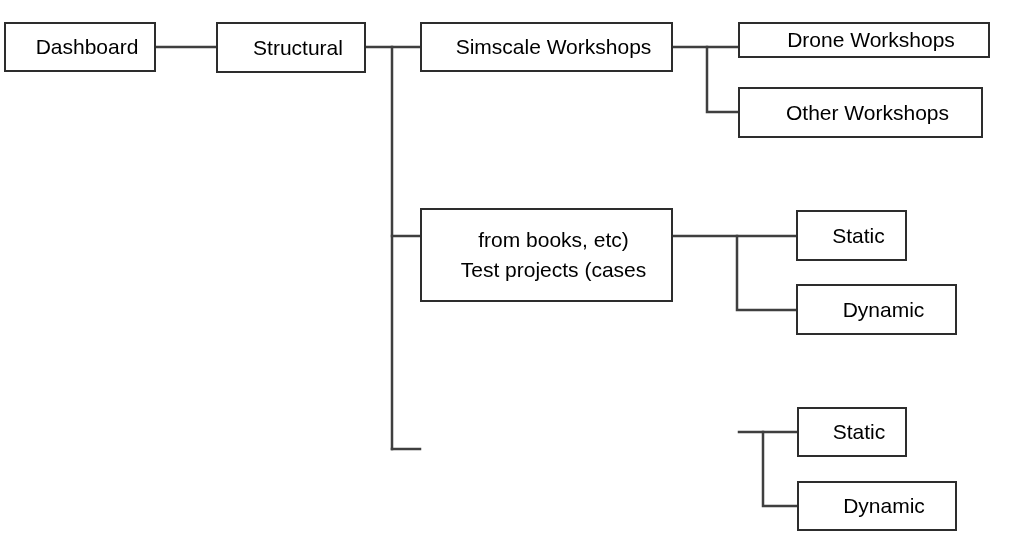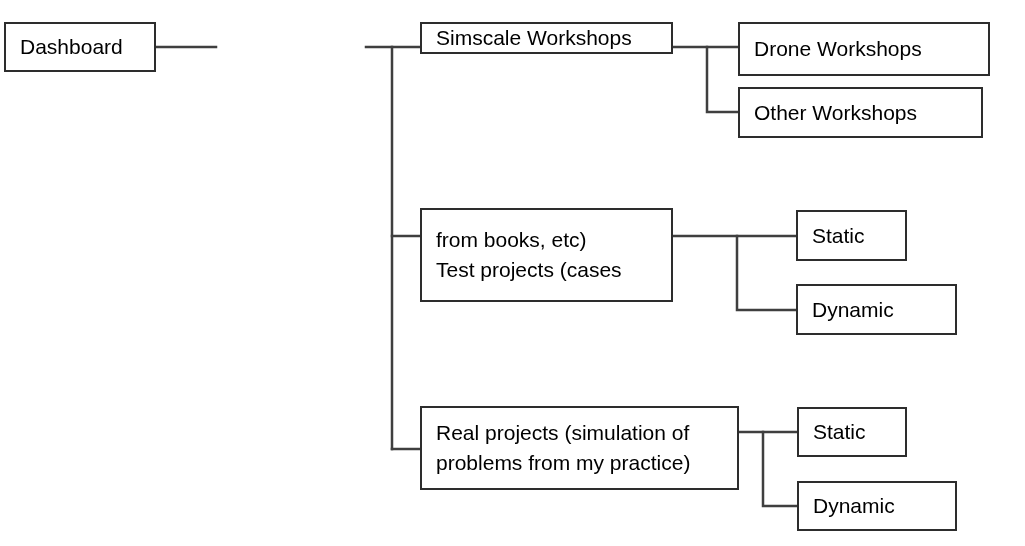--- a/index.html
+++ b/index.html
@@ -30,21 +30,21 @@
     stroke-linecap: square;
   }
   .node {
     position: absolute;
     box-sizing: border-box;
     border: 2px solid #2d2d2d;
     background: #ffffff;
     display: flex;
     flex-direction: column;
     justify-content: center;
-    align-items: flex-start;
+    align-items: center;
     padding-left: 14px;
     font-size: 21px;
     line-height: 30px;
     white-space: nowrap;
   }
   .node .ln {
     display: block;
   }
 </style>
 </head>
@@ -63,50 +63,49 @@
     <path d="M673 236 H796"></path>
     <path d="M737 236 V310 H796"></path>
     <path d="M739 432 H797"></path>
     <path d="M763 432 V506 H797"></path>
   </svg>
 
   <div class="node" style="left:4px; top:22px; width:152px; height:50px">
     <span class="ln">Dashboard</span>
   </div>
 
+  <div class="node" style="left:216px; top:22px; width:150px; height:51px">
+    <span class="ln">Structural</span>
+  </div>
 
-  <div class="node" style="left:420px; top:22px; width:253px; height:32px">
+  <div class="node" style="left:420px; top:22px; width:253px; height:50px">
     <span class="ln">Simscale Workshops</span>
   </div>
 
-  <div class="node" style="left:738px; top:22px; width:252px; height:54px">
+  <div class="node" style="left:738px; top:22px; width:252px; height:36px">
     <span class="ln">Drone Workshops</span>
   </div>
 
   <div class="node" style="left:738px; top:87px; width:245px; height:51px">
     <span class="ln">Other Workshops</span>
   </div>
 
   <div class="node" style="left:420px; top:208px; width:253px; height:94px">
     <span class="ln">from books, etc)</span>
     <span class="ln">Test projects (cases</span>
   </div>
 
   <div class="node" style="left:796px; top:210px; width:111px; height:51px">
     <span class="ln">Static</span>
   </div>
 
   <div class="node" style="left:796px; top:284px; width:161px; height:51px">
     <span class="ln">Dynamic</span>
   </div>
 
-  <div class="node" style="left:420px; top:406px; width:319px; height:84px">
-    <span class="ln">Real projects (simulation of</span>
-    <span class="ln">problems from my practice)</span>
-  </div>
 
   <div class="node" style="left:797px; top:407px; width:110px; height:50px">
     <span class="ln">Static</span>
   </div>
 
   <div class="node" style="left:797px; top:481px; width:160px; height:50px">
     <span class="ln">Dynamic</span>
   </div>
 
 </div>

